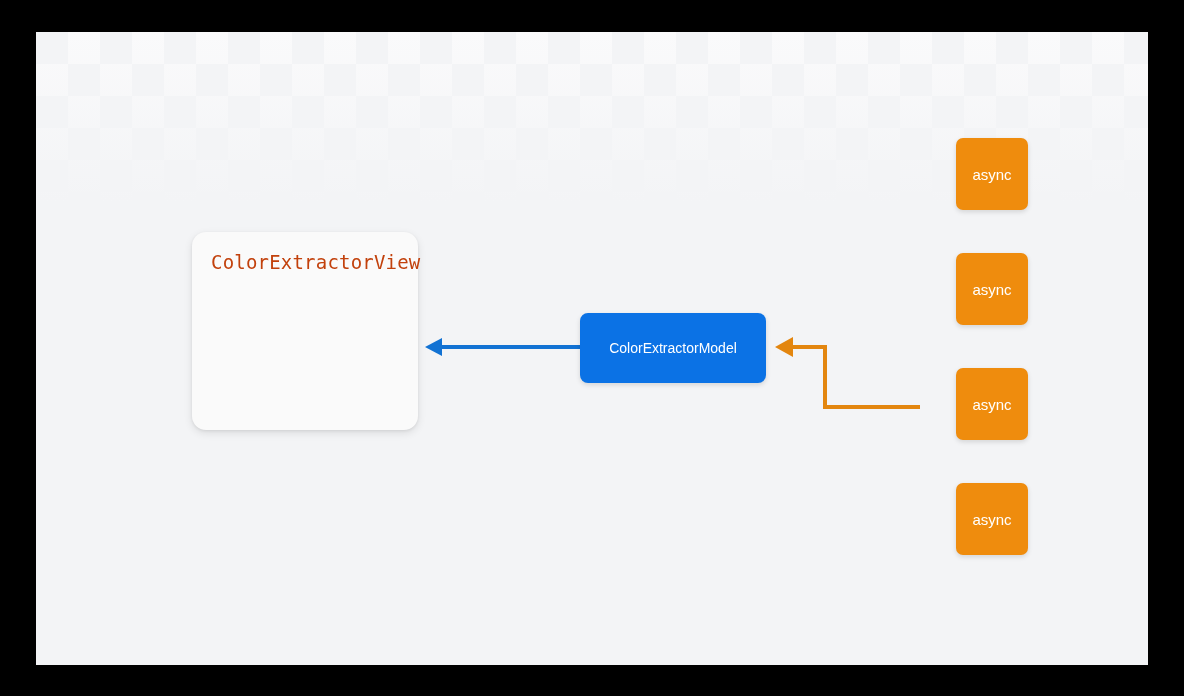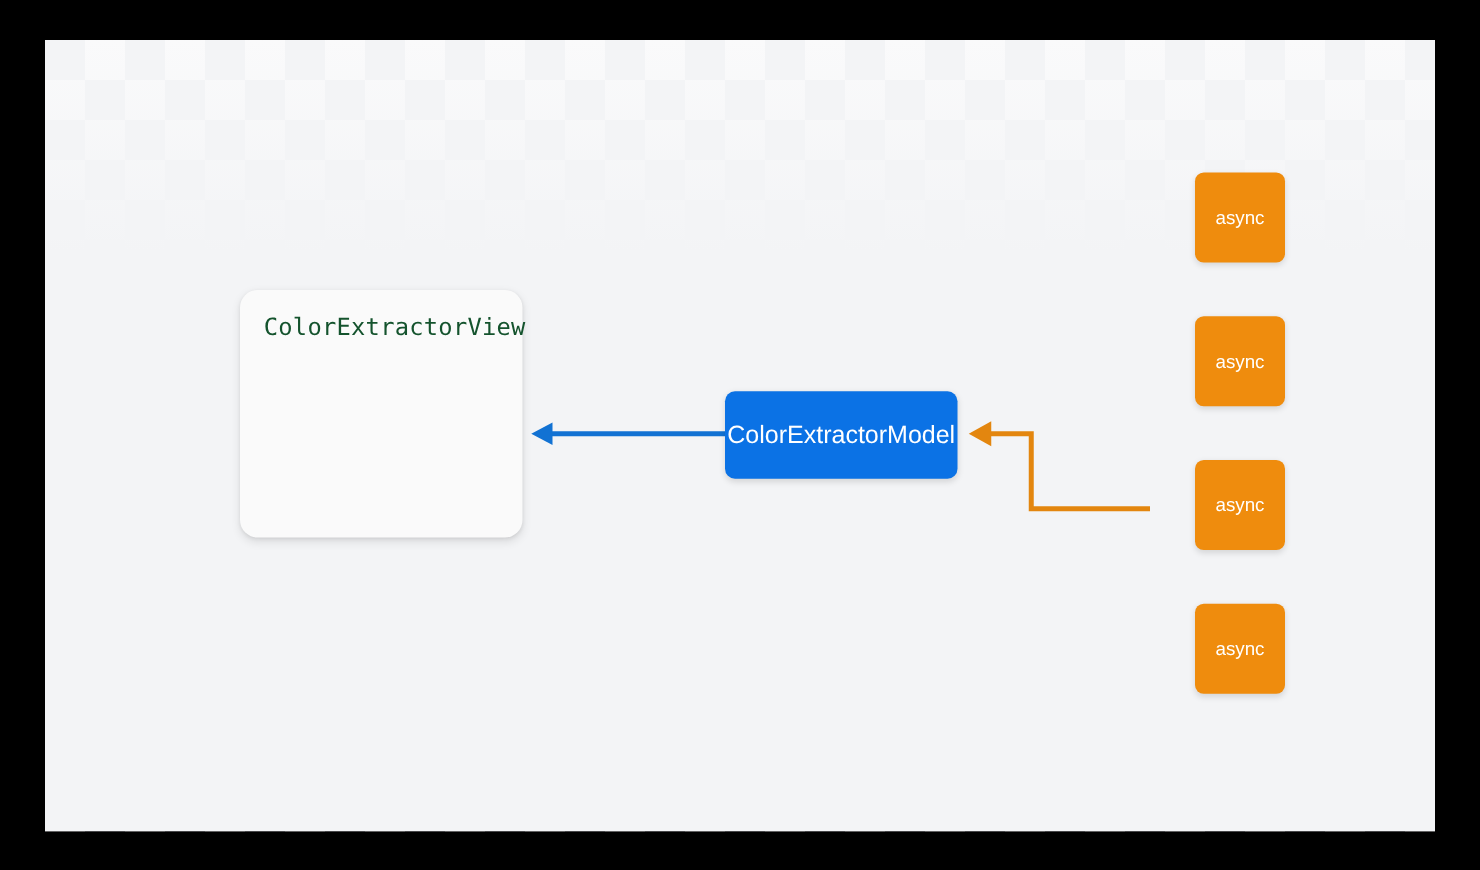--- a/index.html
+++ b/index.html
@@ -60,41 +60,41 @@
     border-radius: 14px;
     box-shadow: 0 3px 8px rgba(0,0,0,0.10), 0 1px 3px rgba(0,0,0,0.07);
   }
   .view-node-title {
     position: absolute;
     left: 19px;
     top: 19px;
     font-family: "DejaVu Sans Mono", "Liberation Mono", monospace;
     font-size: 19px;
     letter-spacing: 0.2px;
-    color: #14532d;
+    color: #c2410c;
     white-space: nowrap;
   }
 
   
   .model-node {
     position: absolute;
     left: 544px;            
     top: 281px;             
     width: 186px;
     height: 70px;
     background: #0b72e5;
     border-radius: 8px;
     display: flex;
     align-items: center;
     justify-content: center;
     box-shadow: 0 2px 5px rgba(0,0,0,0.13);
   }
   .model-node-label {
     color: #ffffff;
-    font-size: 20px;
+    font-size: 14px;
     font-family: "Liberation Sans", sans-serif;
     white-space: nowrap;
   }
 
   
   .async-node {
     position: absolute;
     left: 920px;            
     width: 72px;
     height: 72px;

